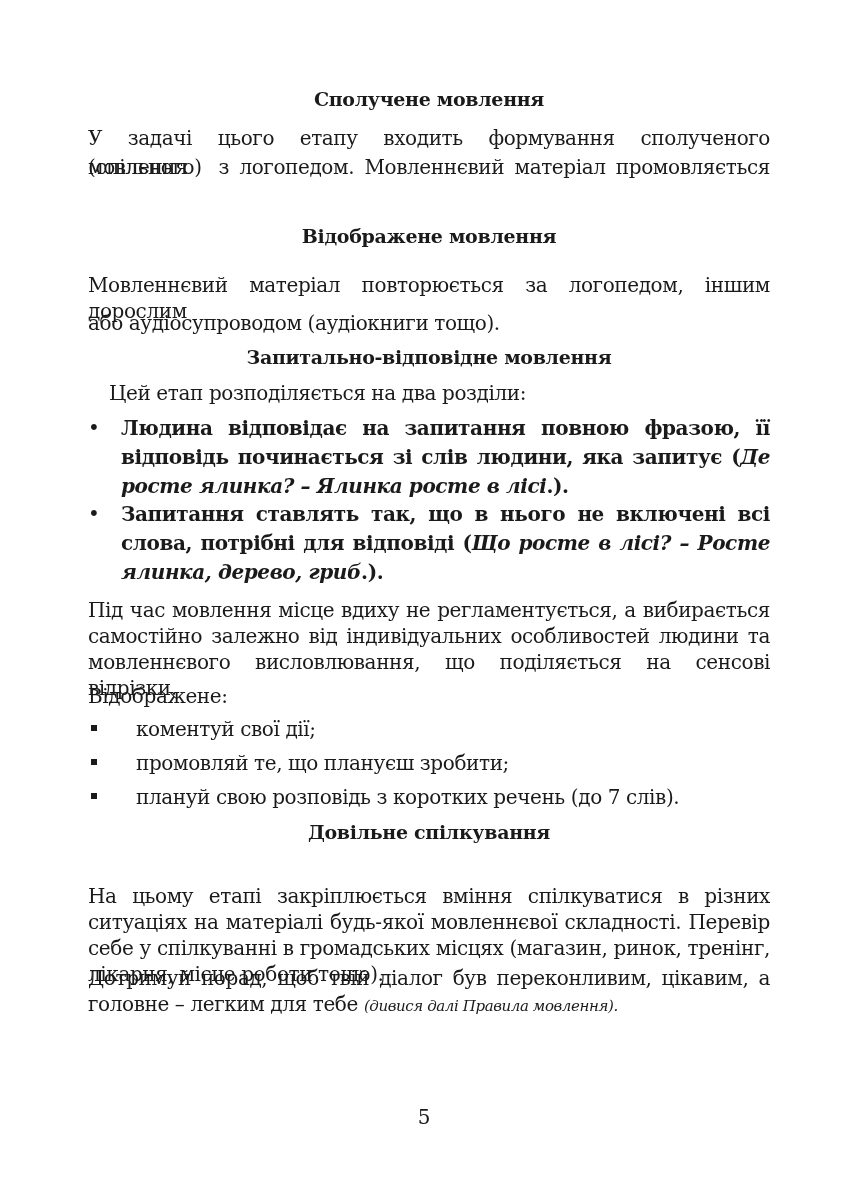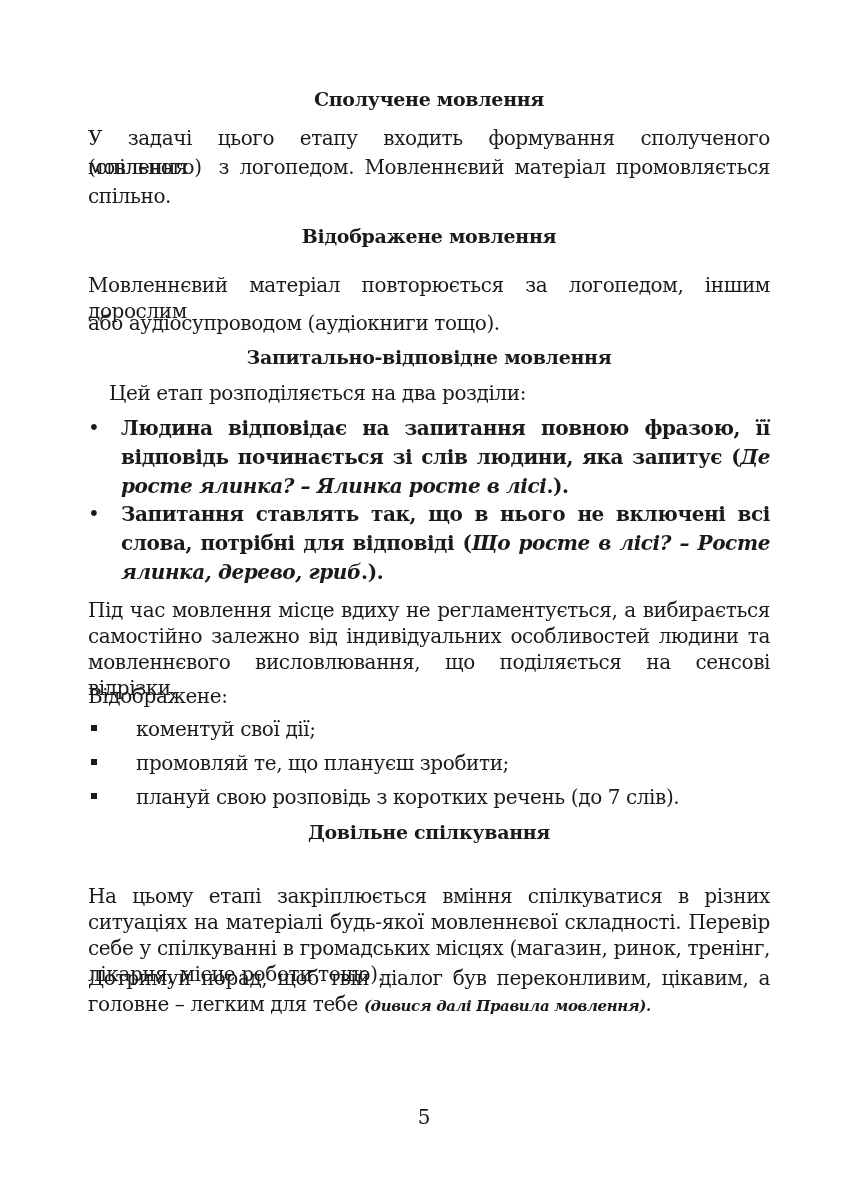--- a/index.html
+++ b/index.html
@@ -13,21 +13,21 @@
       position: absolute; left: 88px; width: 682px; text-align: center;
       font-weight: bold; font-size: 19px; line-height: 24px; letter-spacing: -0.3px;
     }
     .p {
       position: absolute; left: 88px; width: 682px;
       font-size: 20px; line-height: 29px; text-align: justify; letter-spacing: -0.4px;
     }
     .p.tight { line-height: 26px; }
     .p.last { text-align-last: left; }
     em { font-style: italic; }
-    .small-ital { font-style: italic; font-size: 15px; font-weight: bold; }
+    .small-ital { font-style: italic; font-size: 15px; }
     .bullet-row { position: absolute; left: 88px; width: 682px; }
     .bullet {
       position: absolute; left: 0; top: 0; width: 20px; font-size: 20px; line-height: 29px;
     }
     .bullet-text {
       position: absolute; left: 33px; width: 649px;
       font-size: 20px; line-height: 29px; text-align: justify; text-align-last: left; letter-spacing: -0.4px; font-weight: bold;
     }
     .sq {
       position: absolute; left: 3px; width: 6px; height: 6px; background: #1a1a1a;
@@ -42,21 +42,20 @@
     }
   </style>
 </head>
 <body>
 
 <div class="page">
 
   <div class="h" style="top:87px;">Сполучене мовлення</div>
   <div class="p" style="top:124px; text-align-last: justify;">У задачі цього етапу входить формування сполученого (спільного)</div>
   <div class="p" style="top:153px; text-align-last: justify; white-space: pre;">мовлення   з логопедом. Мовленнєвий матеріал промовляється</div>
-  <div class="p" style="top:182px;">спільно.</div>
 
   <div class="h" style="top:224px;">Відображене мовлення</div>
   <div class="p tight" style="top:272px;">Мовленнєвий матеріал повторюється за логопедом, іншим дорослим</div>
   <div class="p tight" style="top:310px;">або аудіосупроводом (аудіокниги тощо).</div>
 
   <div class="h" style="top:345px;">Запитально-відповідне мовлення</div>
   <div class="p tight" style="top:380px; left:109px; width:660px;">Цей етап розподіляється на два розділи:</div>
 
   <div class="bullet-row" style="top:414px;">
     <span class="bullet">•</span>

